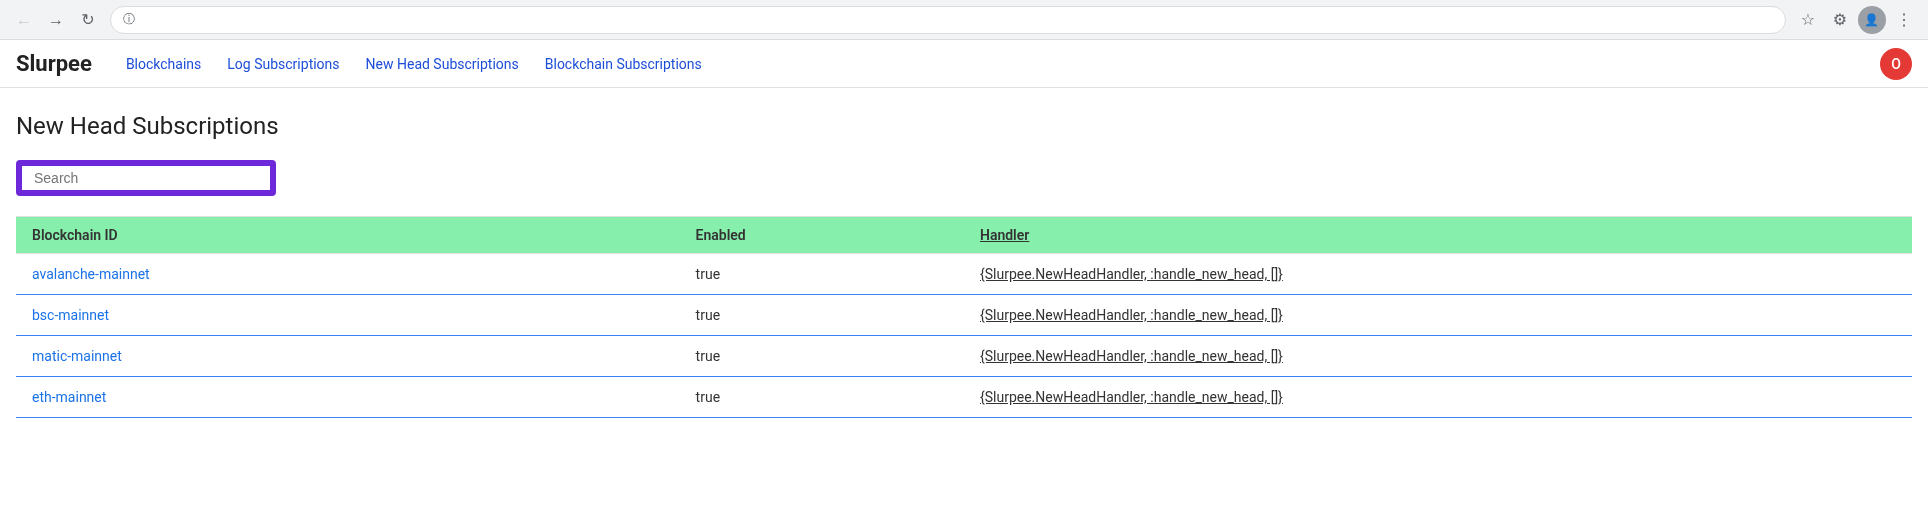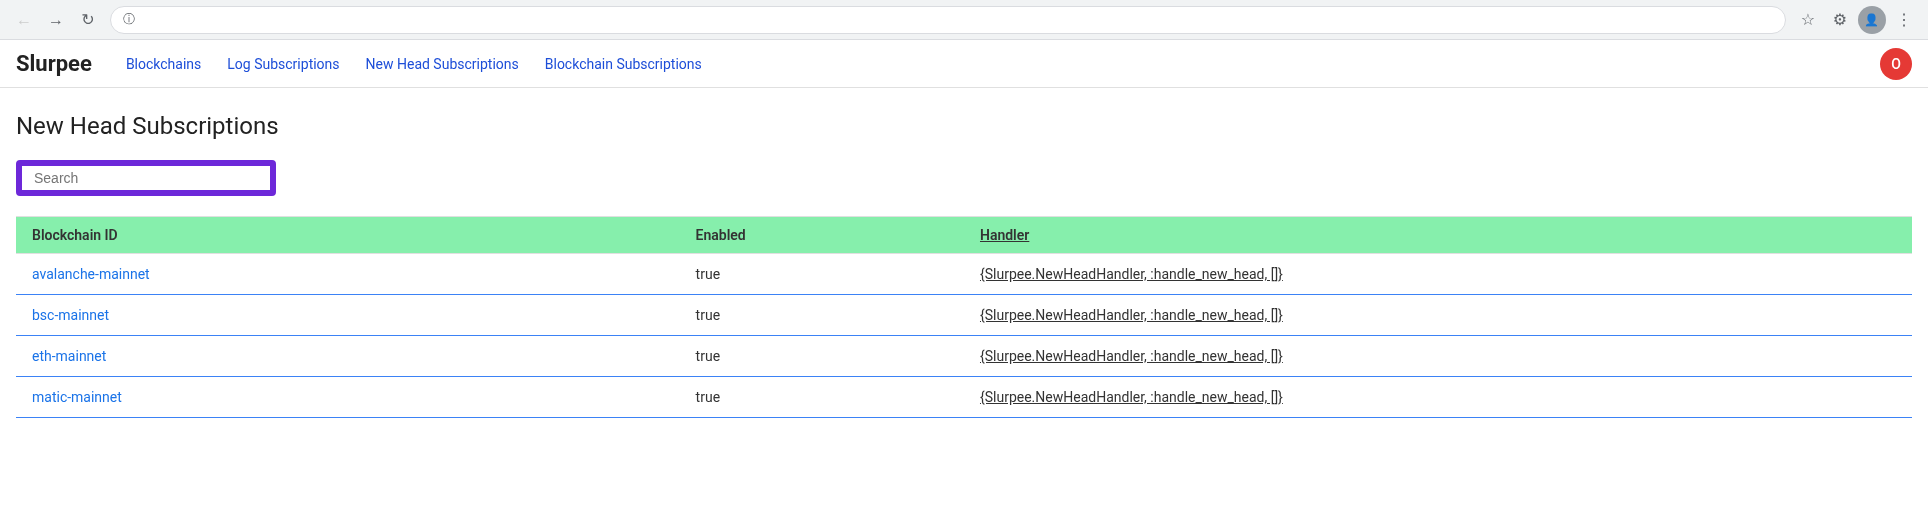--- a/index.html
+++ b/index.html
@@ -281,24 +281,24 @@
           <td><a class="blockchain-id-link">avalanche-mainnet</a></td>
           <td>true</td>
           <td class="handler-value">{Slurpee.NewHeadHandler, :handle_new_head, []}</td>
         </tr>
         <tr>
           <td><a class="blockchain-id-link">bsc-mainnet</a></td>
           <td>true</td>
           <td class="handler-value">{Slurpee.NewHeadHandler, :handle_new_head, []}</td>
         </tr>
         <tr>
-          <td><a class="blockchain-id-link">eth-mainnet</a></td>
+          <td><a class="blockchain-id-link">matic-mainnet</a></td>
           <td>true</td>
           <td class="handler-value">{Slurpee.NewHeadHandler, :handle_new_head, []}</td>
         </tr>
         <tr>
-          <td><a class="blockchain-id-link">matic-mainnet</a></td>
+          <td><a class="blockchain-id-link">eth-mainnet</a></td>
           <td>true</td>
           <td class="handler-value">{Slurpee.NewHeadHandler, :handle_new_head, []}</td>
         </tr>
       </tbody>
   </table>
 </div>
 
 </body></html>

